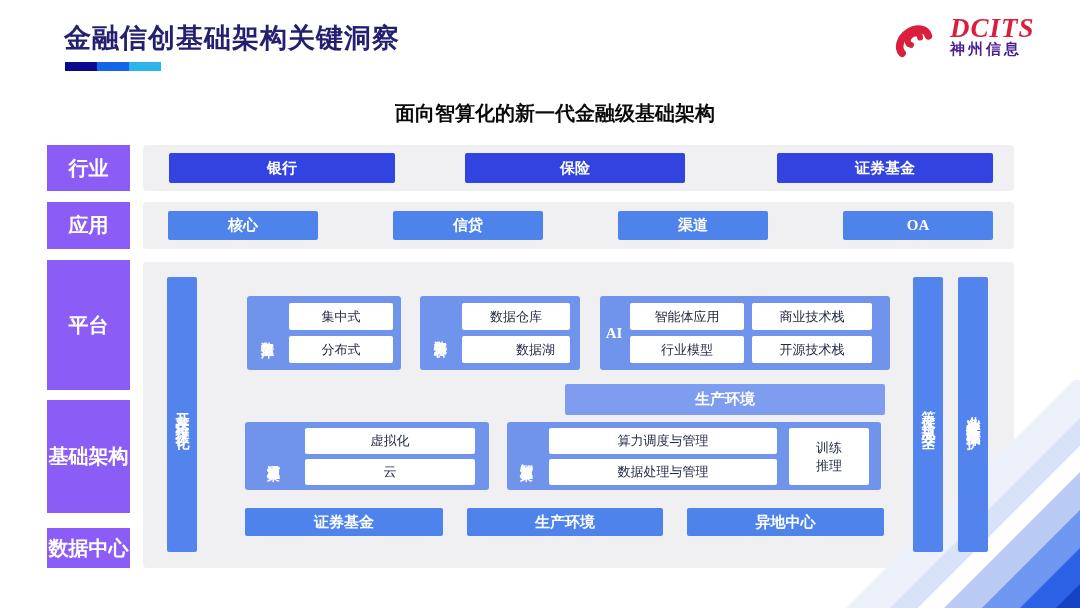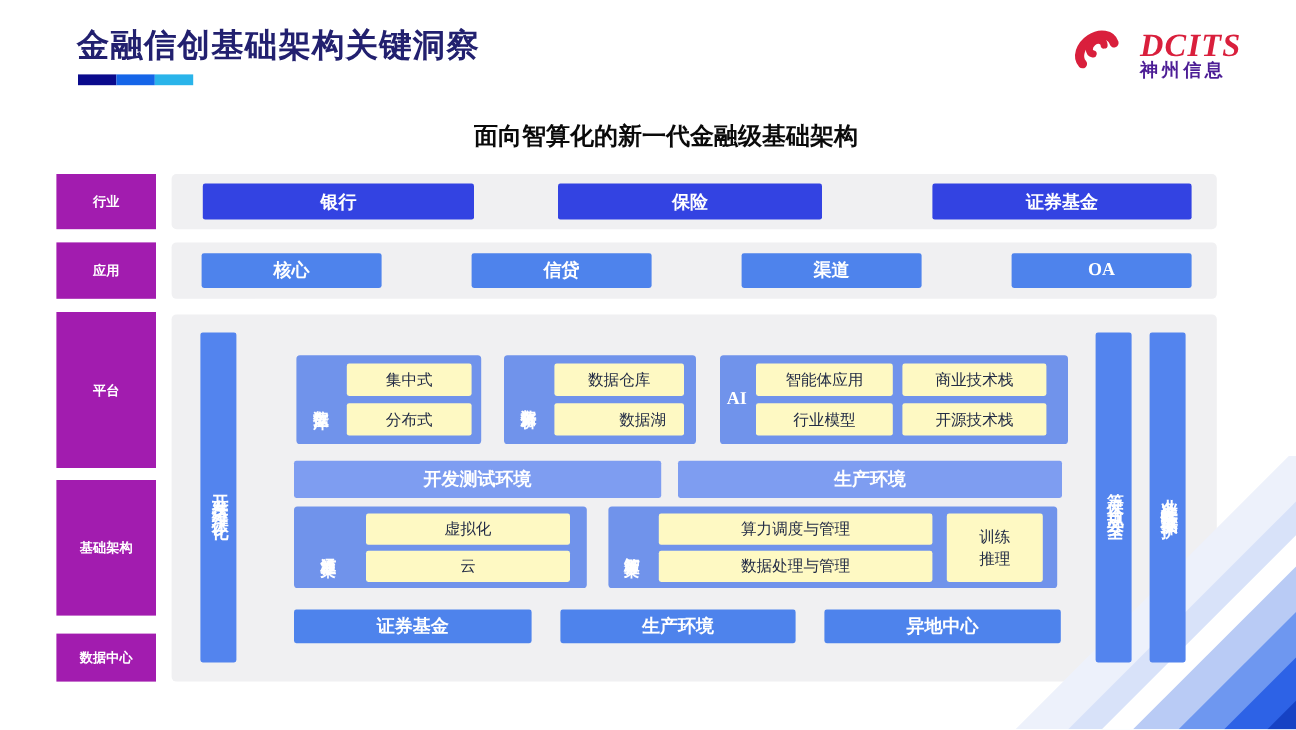--- a/index.html
+++ b/index.html
@@ -8,28 +8,28 @@
     position:relative; width:1080px; height:608px; background:#ffffff;
     font-family:Liberation Serif, serif; overflow:hidden;
   }
   .abs { position:absolute; }
   .title {
     left:64px; top:20px; font-size:27px; font-weight:700; color:#22206f; letter-spacing:1px;
   }
   .underline { left:65px; top:62px; display:flex; }
   .underline span { display:block; width:32px; height:9px; }
   .u1{background:#0a0a8c;} .u2{background:#1565e8;} .u3{background:#2ab4ea;}
-  .logo { left:888px; top:14px; display:flex; align-items:flex-end; gap:8px; }
+  .logo { left:888px; top:14px; display:flex; align-items:flex-start; gap:8px; }
   .logo-text { display:flex; flex-direction:column; line-height:1.05; }
   .logo-brand { font-size:27px; font-weight:700; font-style:italic; color:#d91f3c; letter-spacing:1px; }
   .logo-company { font-size:15px; font-weight:700; color:#4c1d95; letter-spacing:3px; }
   .subtitle { left:80px; top:100px; width:950px; text-align:center; font-size:20px; font-weight:700; color:#0a0a0a; }
 
   .layer-label {
-    left:47px; width:83px; background:#a21caf; color:#fff; font-weight:700; font-size:11px;
+    left:47px; width:83px; background:#8b5cf6; color:#fff; font-weight:700; font-size:20px;
     display:flex; align-items:center; justify-content:center; text-align:right;
   }
   .strip { left:143px; width:871px; background:#f0f0f2; border-radius:4px; }
   .chip {
     position:absolute; display:flex; align-items:center; justify-content:center;
     color:#fff; font-weight:700; font-size:15px; border-radius:2px;
   }
   .chip-industry { background:#3343e2; }
   .chip-app { background:#4e83ec; }
   .panel { left:143px; top:262px; width:871px; height:306px; background:#f0f0f2; border-radius:4px; }
@@ -39,21 +39,21 @@
     writing-mode:vertical-rl; text-orientation:upright; letter-spacing:4px;
     display:flex; align-items:center; justify-content:center;
   }
   .group { background:#7093eb; border-radius:3px; }
   .group-label {
     position:absolute; left:0; top:0; bottom:0; color:#fff; font-weight:700; font-size:13px;
     writing-mode:vertical-rl; text-orientation:upright; letter-spacing:1px;
     display:flex; align-items:center; justify-content:center;
   }
   .inner-chip {
-    position:absolute; background:#fef9c3; color:#222b45; font-size:13px; border-radius:2px;
+    position:absolute; background:#ffffff; color:#222b45; font-size:13px; border-radius:2px;
     display:flex; align-items:center; justify-content:center; text-align:center;
   }
   .env { background:#7e9df1; color:#fff; font-weight:700; font-size:15px; border-radius:2px;
     display:flex; align-items:center; justify-content:center; }
   .center-chip { background:#4e83ec; color:#fff; font-weight:700; font-size:15px; border-radius:2px;
     display:flex; align-items:center; justify-content:center; }
   .wrap2 { width:32px; line-height:1.35; text-align:center; margin:auto; }
   .deco { left:810px; top:380px; width:270px; height:228px; z-index:1; }
 </style>
 </head>
@@ -119,21 +119,20 @@
     </div>
 
     <div class="group" style="left:457px;top:34px;width:290px;height:74px;">
       <div class="group-label" style="width:28px;writing-mode:horizontal-tb;font-size:15px;letter-spacing:0;">AI</div>
       <div class="inner-chip" style="left:30px;top:7px;width:114px;height:27px;">智能体应用</div>
       <div class="inner-chip" style="left:152px;top:7px;width:120px;height:27px;">商业技术栈</div>
       <div class="inner-chip" style="left:30px;top:40px;width:114px;height:27px;">行业模型</div>
       <div class="inner-chip" style="left:152px;top:40px;width:120px;height:27px;">开源技术栈</div>
     </div>
 
-    <div class="env" style="left:102px;top:122px;width:306px;height:31px;">开发测试环境</div>
     <div class="env" style="left:422px;top:122px;width:320px;height:31px;">生产环境</div>
 
     <div class="group" style="left:102px;top:160px;width:244px;height:68px;">
       <div class="group-label" style="width:56px;">通算框架</div>
       <div class="inner-chip" style="left:60px;top:6px;width:170px;height:26px;">虚拟化</div>
       <div class="inner-chip" style="left:60px;top:37px;width:170px;height:26px;">云</div>
     </div>
 
     <div class="group" style="left:364px;top:160px;width:374px;height:68px;">
       <div class="group-label" style="width:38px;">智算框架</div>

